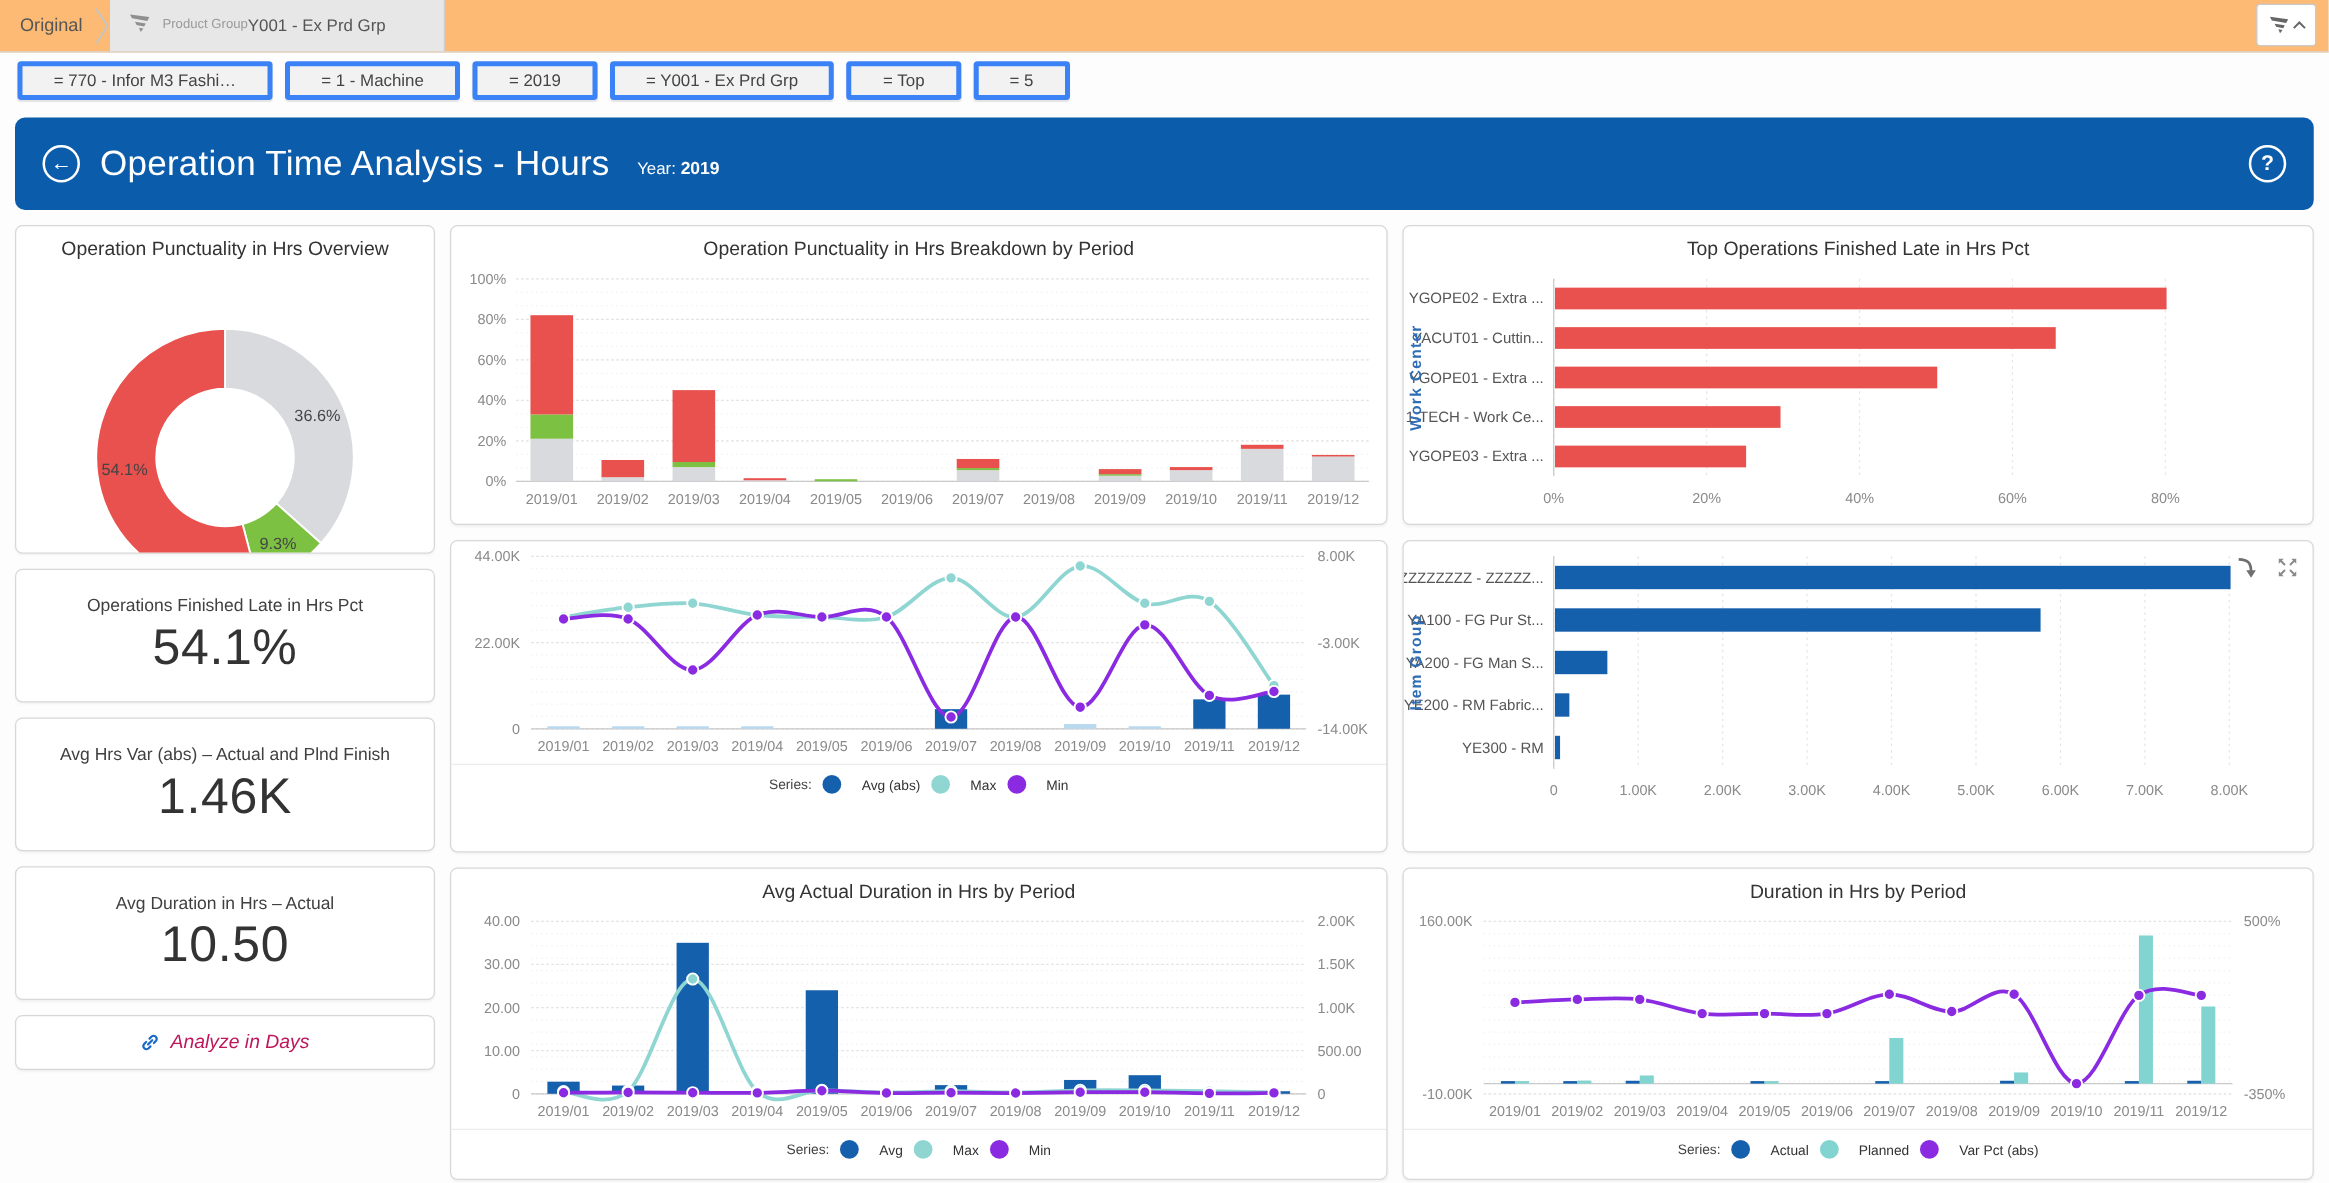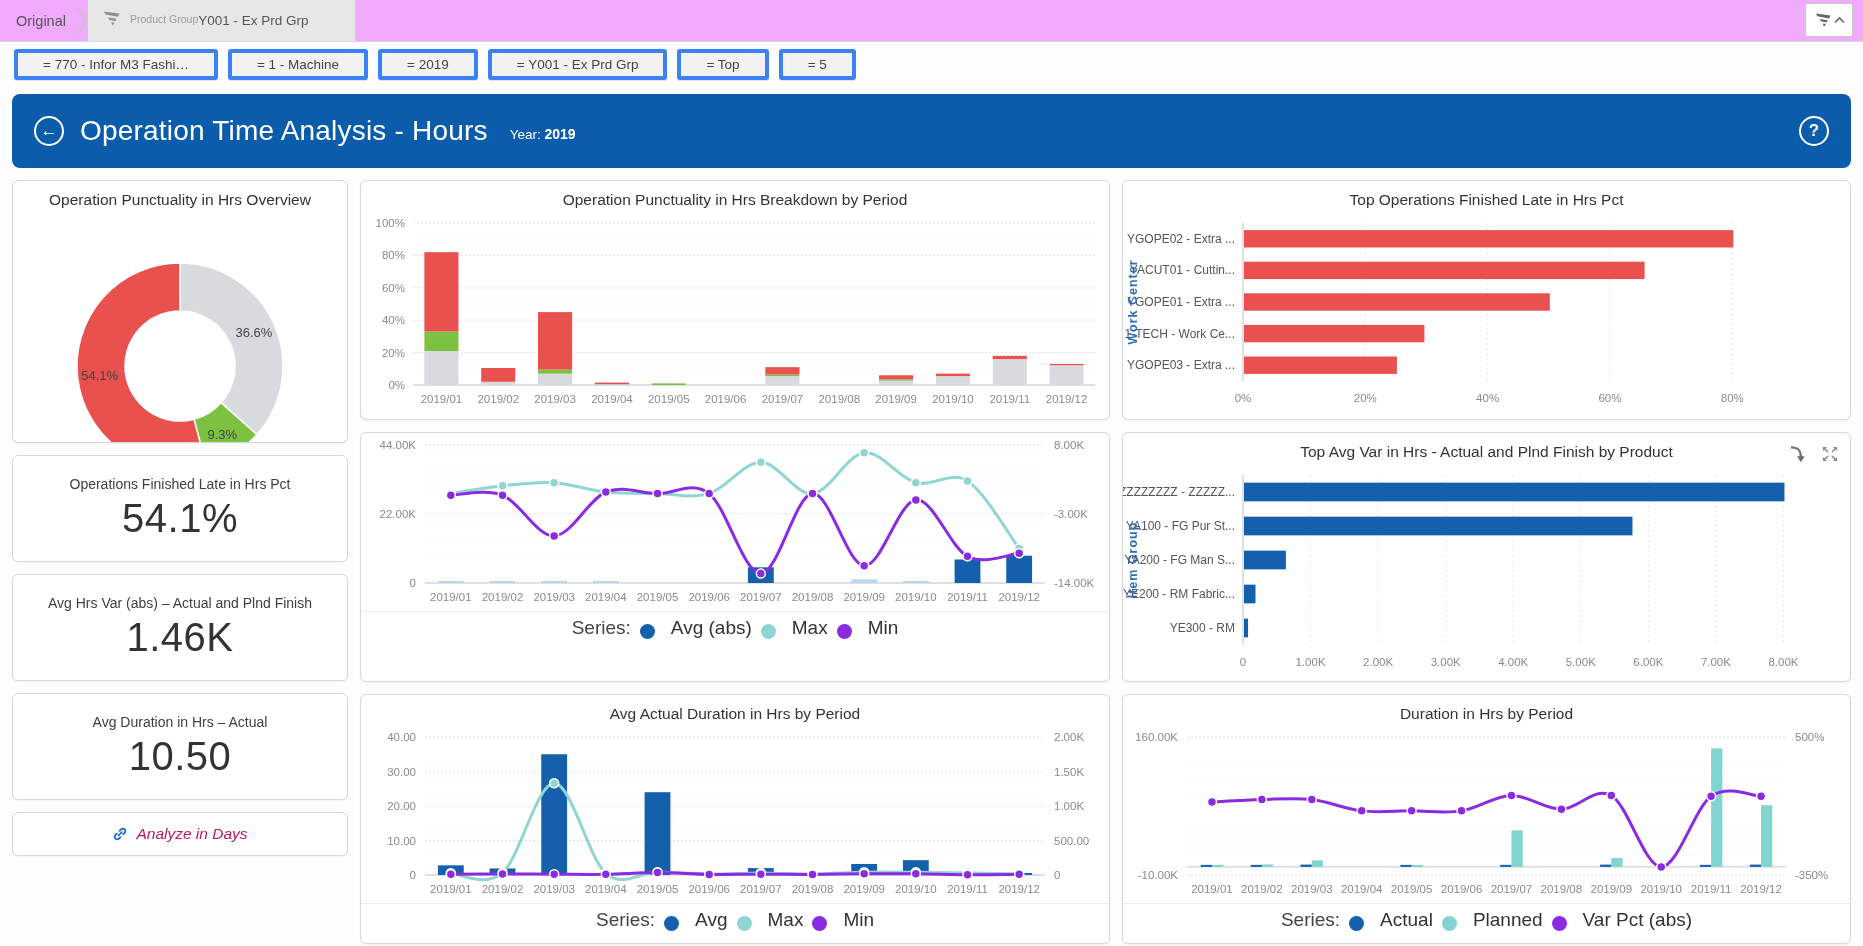--- a/index.html
+++ b/index.html
@@ -2,21 +2,21 @@
 <html><head>
 <meta charset="utf-8">
 <style>
   * { box-sizing: border-box; }
   html,body { margin:0; padding:0; }
   body {
     width:1863px; height:946px; overflow:hidden;
     background:#fdfdfd; font-family:"Liberation Sans", sans-serif; color:#333;
   }
   
-  .topbar { height:42px; background:#f0abfc; border-bottom:1px solid #d8d8d8;
+  .topbar { height:42px; background:#fdba74; border-bottom:1px solid #d8d8d8;
     display:flex; align-items:stretch; position:relative; }
   .crumb-original { display:flex; align-items:center; padding:0 10px 0 16px; font-size:14.5px; color:#555; }
   .crumb-sep { display:flex; align-items:center; }
   .tab-active { background:#e7e7e7; border-right:1px solid #cfcfcf; display:flex;
     align-items:center; gap:9px; padding:0 46px 0 14px; }
   .tab-text { display:flex; flex-direction:row; line-height:1.15; }
   .tab-type { font-size:10.5px; color:#9a9a9a; }
   .tab-name { font-size:13.5px; color:#555; }
   .filterbar-btn { position:absolute; right:10px; top:3px; width:48px; height:34px;
     background:#fff; border:1px solid #c9c9c9; border-radius:3px;
@@ -42,21 +42,21 @@
     box-shadow:0 1px 2px rgba(0,0,0,.05); position:relative; overflow:hidden; }
   .panel-title { text-align:center; font-size:15.5px; color:#333; padding:10px 10px 2px;
     white-space:nowrap; overflow:hidden; text-overflow:ellipsis; }
   .chart-box { width:100%; }
   .cb-donut { height:302px; }
   .cb-breakdown { height:200px; }
   .cb-combo { height:176px; }
   .cb-toplate { height:200px; }
   .cb-topavg { height:212px; }
   .legend { height:32px; border-top:1px solid #ececec; margin-top:2px;
-    display:flex; align-items:center; justify-content:center; gap:9px; font-size:19px; color:#333; }
+    display:flex; align-items:center; justify-content:center; gap:9px; font-size:11px; color:#333; }
   .legend .lg-label { color:#444; }
   .legend .lg-dot { width:15px; height:15px; border-radius:50%; display:inline-block; }
   .legend .lg-item { display:flex; align-items:flex-end; gap:16px; }
   
   .p-donut { height:263px; }
   .p-kpi { height:107px; display:flex; flex-direction:column; align-items:center; justify-content:center; gap:4px; }
   .kpi-label { font-size:14px; color:#404040; }
   .kpi-value { font-size:40px; color:#333; letter-spacing:.5px; }
   .p-link { height:44px; display:flex; align-items:center; justify-content:center; gap:8px; cursor:pointer; }
   .link-text { color:#be185d; font-size:15.5px; font-style:italic; }
@@ -447,21 +447,20 @@
             <text x="112" y="95" text-anchor="end" font-size="12" fill="#555">YGOPE01 - Extra ...</text>
             <rect x="121" y="82.31" width="305.7894736842105" height="17.380000000000003" fill="#e8514d"></rect>
             <text x="112" y="126.60000000000001" text-anchor="end" font-size="12" fill="#555">1-TECH - Work Ce...</text>
             <rect x="121" y="113.91000000000001" width="180.4157894736842" height="17.380000000000003" fill="#e8514d"></rect>
             <text x="112" y="158.20000000000002" text-anchor="end" font-size="12" fill="#555">YGOPE03 - Extra ...</text>
             <rect x="121" y="145.51000000000002" width="152.89473684210526" height="17.380000000000003" fill="#e8514d"></rect>
             <text x="14" y="91" text-anchor="middle" font-size="12.5" fill="#2f6db5" transform="rotate(-90 14 91)" font-weight="bold" letter-spacing="1">Work Center</text>
           </svg></div>
     </div>
     <div class="panel p-c2">
-      <div class="panel-title">Top Avg Var in Hrs - Actual and Plnd Finish by Product</div>
       <div class="corner-icons">
         <svg width="22" height="22" viewBox="0 0 20 20">
           <path d="M4.5 4 C11.5 4 13.5 7 13.5 13" fill="none" stroke="#6f6f6f" stroke-width="2"></path>
           <polygon points="10,12 17,12 13.5,17.5" fill="#6f6f6f"></polygon>
         </svg>
         <svg width="20" height="20" viewBox="0 0 20 20">
           <g stroke="#8a8a8a" stroke-width="1.6">
             <path d="M8 8 L4 4 M12 8 L16 4 M8 12 L4 16 M12 12 L16 16"></path>
           </g>
           <g fill="#8a8a8a">

